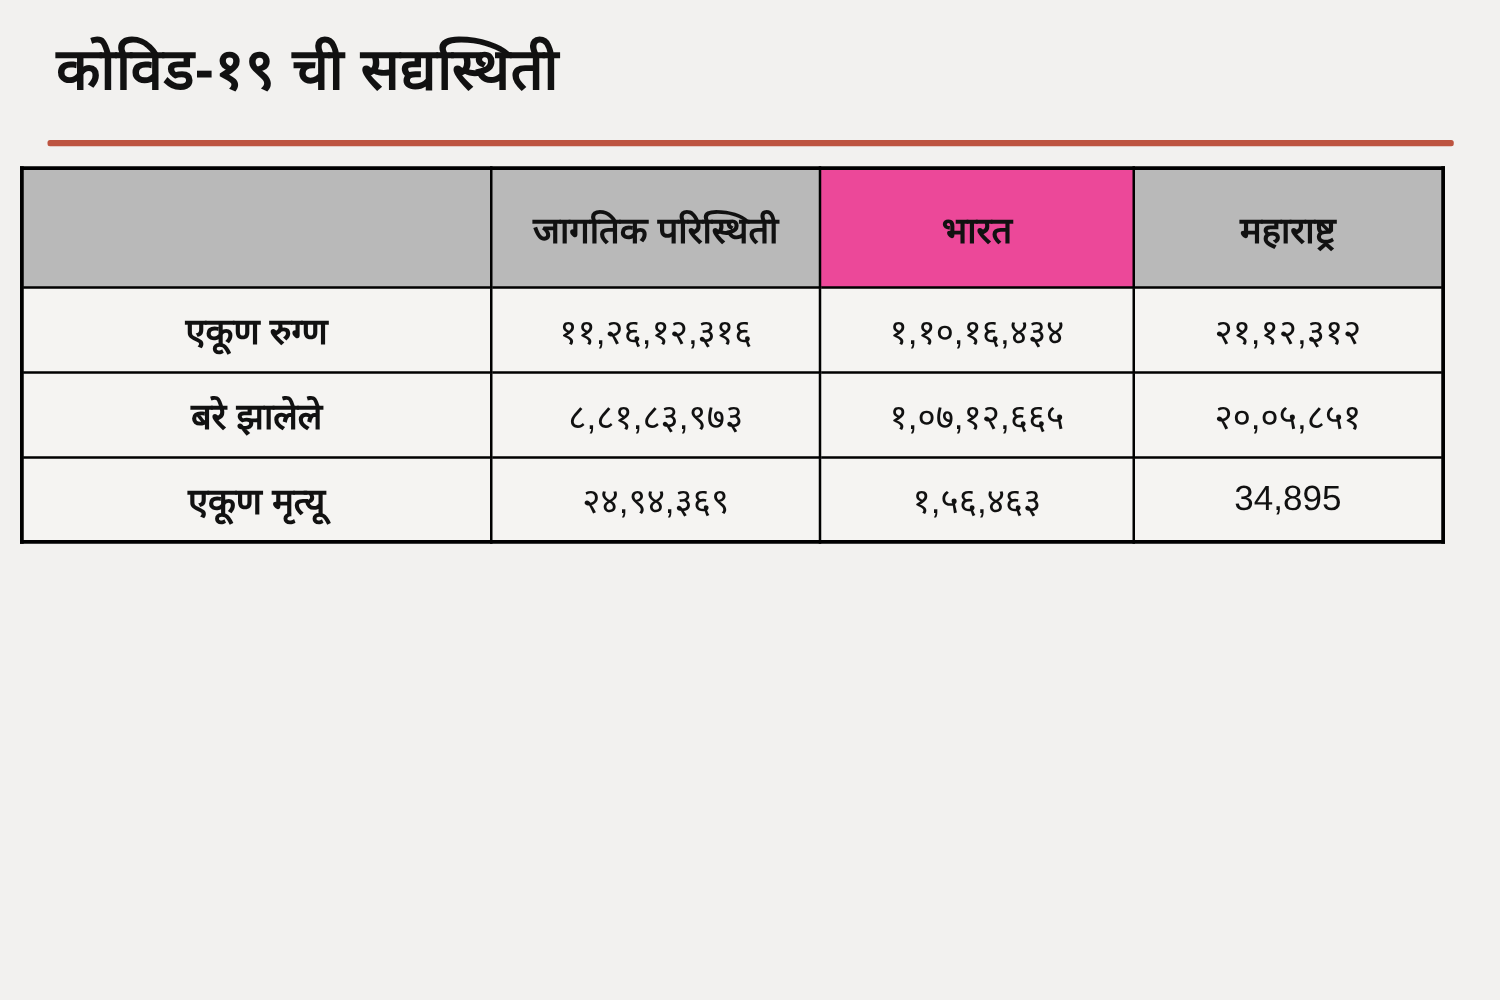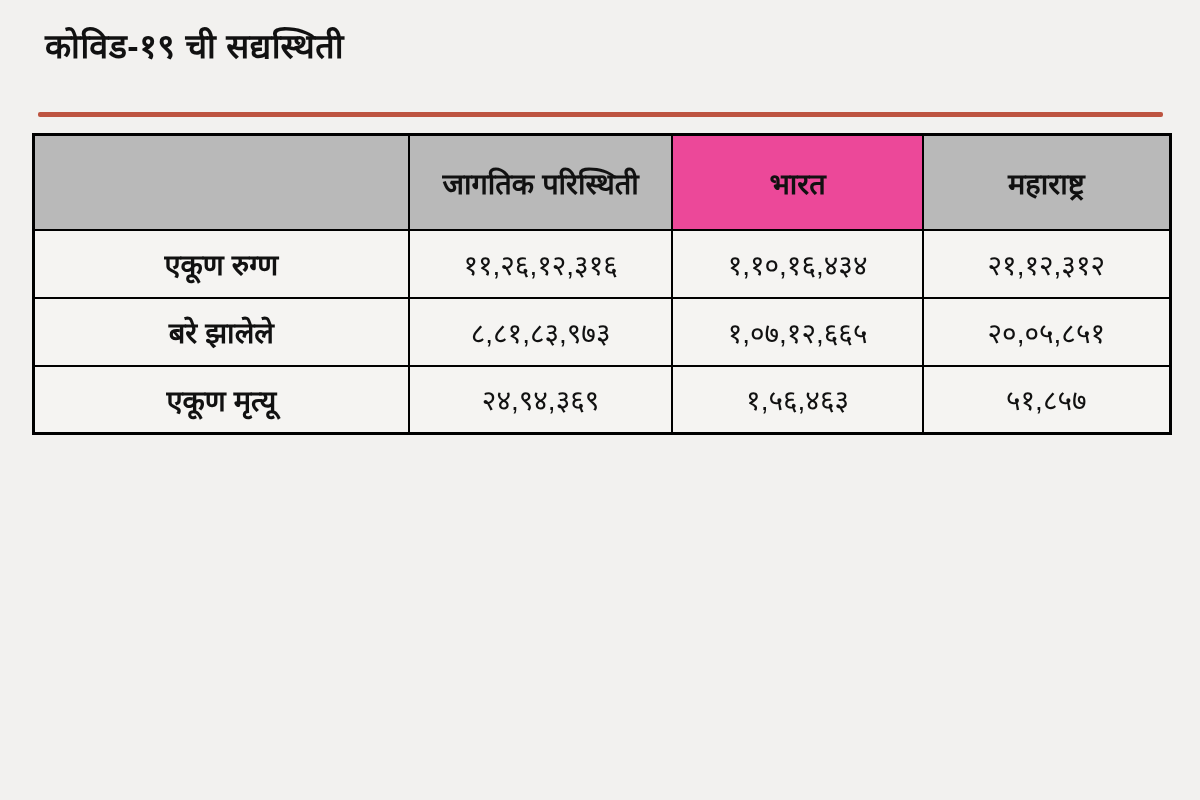--- a/index.html
+++ b/index.html
@@ -8,34 +8,34 @@
     font-family: "Liberation Sans", "DejaVu Sans", sans-serif;
   }
   body {
     background: #f2f1ef;
     position: relative;
     overflow: hidden;
   }
   .slide-title {
     position: absolute;
     left: 45px; top: 22px;
-    font-size: 34px;
+    font-size: 46px;
     font-weight: bold;
     color: #111111;
     letter-spacing: 0.5px;
   }
   .title-rule {
     position: absolute;
     left: 38px; top: 112px;
     width: 1125px; height: 5px;
     border-radius: 2px;
   }
   .covid-table {
     position: absolute;
-    left: 32px; top: 133px;
+    left: 16px; top: 133px;
     width: 1140px;
     border-collapse: collapse;
     table-layout: fixed;
   }
   .covid-table td, .covid-table th {
     border: 2px solid #000000;
     text-align: center;
     vertical-align: middle;
     padding: 0 6px;
     color: #111111;
@@ -90,16 +90,16 @@
     <tr>
       <td class="row-label">बरे झालेले</td>
       <td>८,८१,८३,९७३</td>
       <td>१,०७,१२,६६५</td>
       <td>२०,०५,८५१</td>
     </tr>
     <tr>
       <td class="row-label">एकूण मृत्यू</td>
       <td>२४,९४,३६९</td>
       <td>१,५६,४६३</td>
-      <td>५१,८५७</td>
+      <td>34,895</td>
     </tr>
   </tbody>
 </table>
 
 </body></html>

